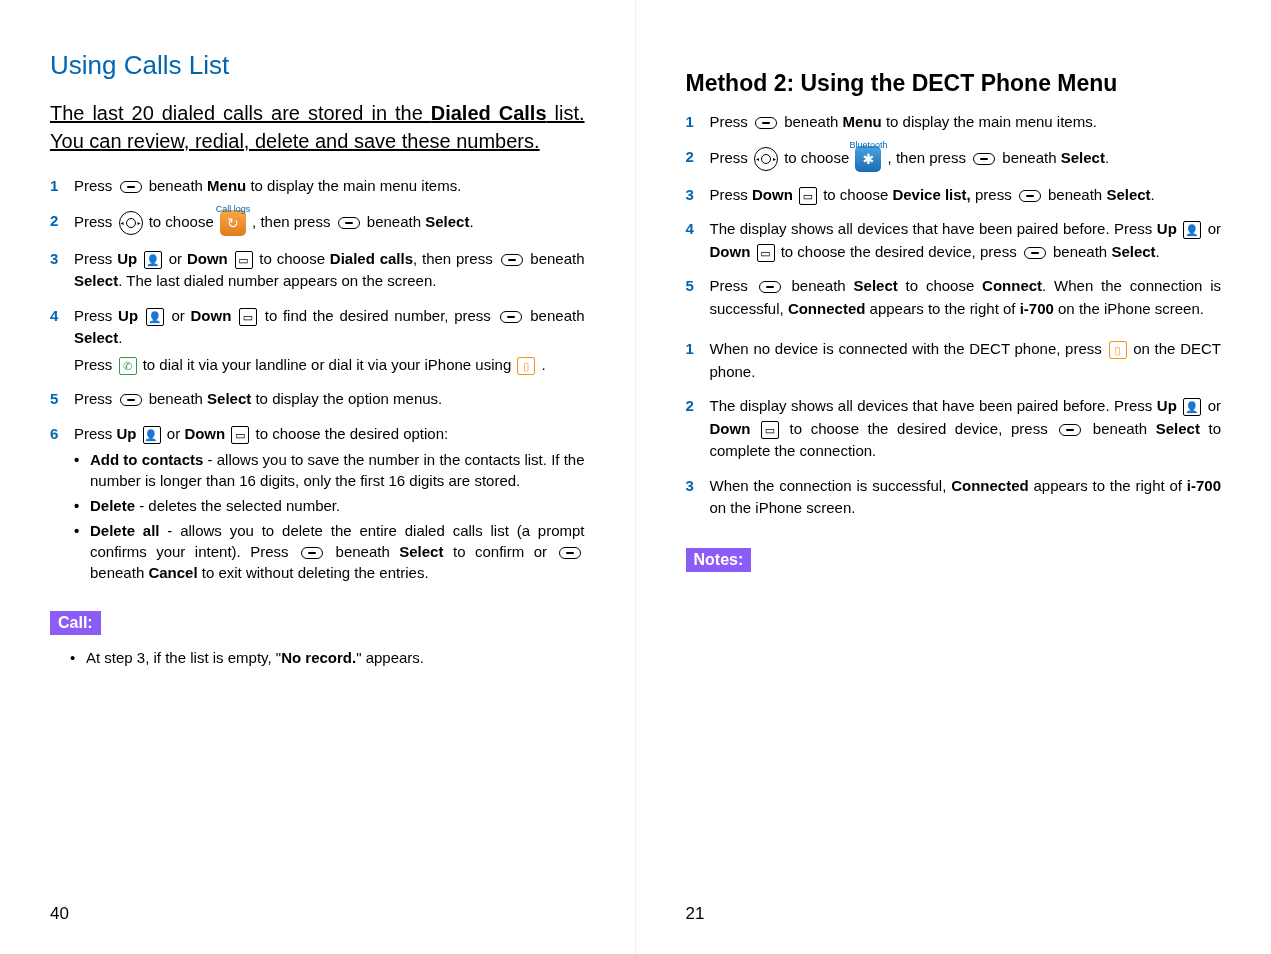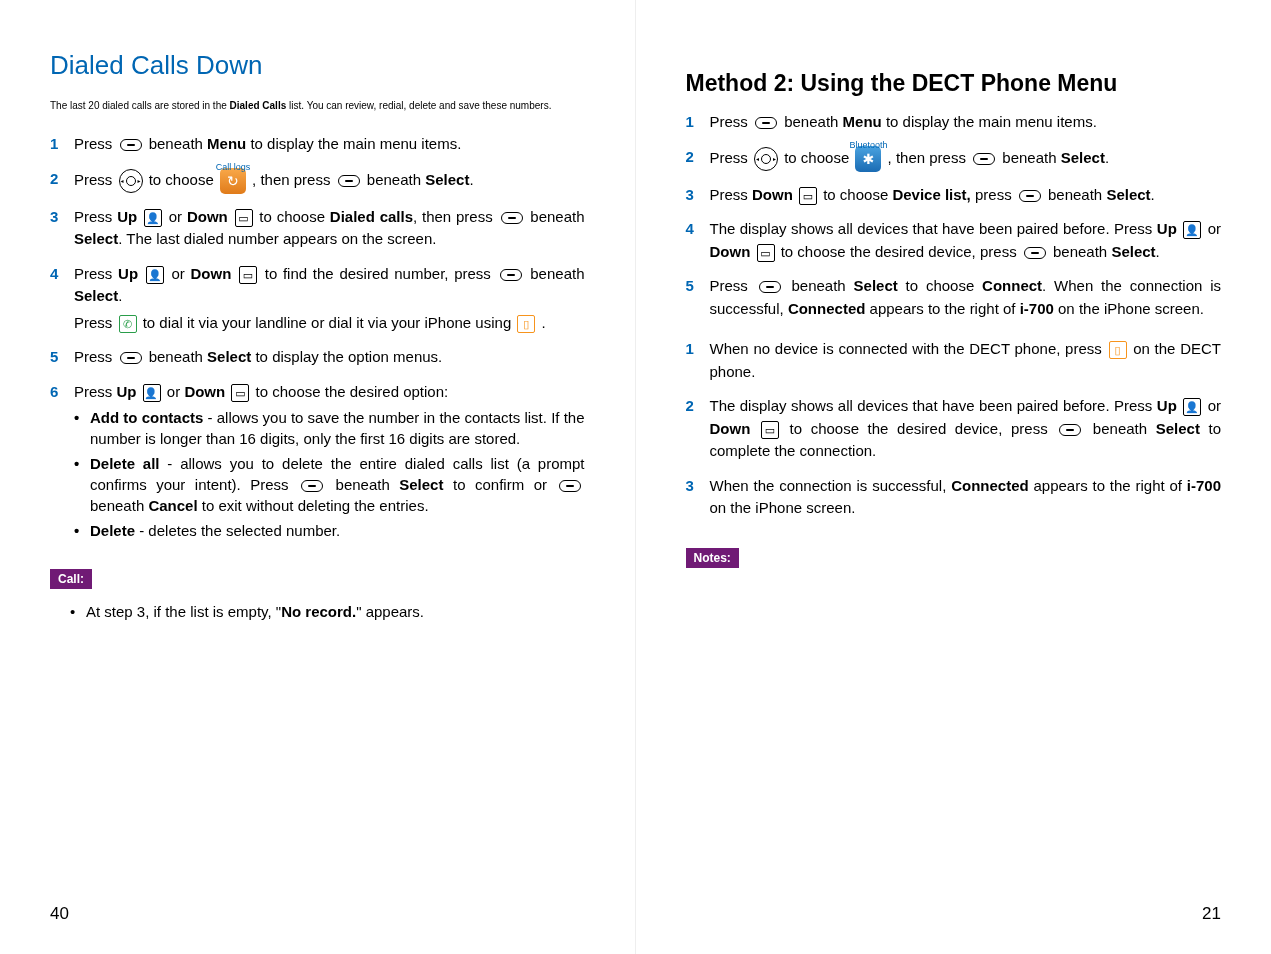--- a/index.html
+++ b/index.html
@@ -18,32 +18,33 @@
       display: flex;
       flex-direction: column;
     }
     .page-left { border-right: 1px solid #eee; }
     .page-content { flex: 1; }
     .page-number {
       font-size: 17px;
       padding-top: 20px;
     }
     .page-left .page-number { text-align: left; }
-    .page-right .page-number { text-align: right; }
+    .page-right .page-number { }
     h1.section-title {
       color: #0066b3;
       font-size: 26px;
       font-weight: normal;
       margin-bottom: 18px;
     }
     .intro {
-      font-size: 10px;
+      font-size: 20px;
       line-height: 1.4;
       margin-bottom: 20px;
       text-align: justify;
+      text-decoration: underline;
     }
     .method-title {
       font-weight: bold;
       font-size: 23px;
       margin-bottom: 14px;
       margin-top: 20px;
     }
     ol.steps {
       list-style: none;
       counter-reset: step;
@@ -81,24 +82,24 @@
     }
     ul.bullets > li::before {
       content: "•";
       position: absolute;
       left: 0;
       top: 0;
       font-weight: bold;
     }
     .note-label {
       display: inline-block;
-      background: #701a75;
+      background: #8b5cf6;
       color: #fff;
       padding: 3px 8px;
-      font-size: 12px;
+      font-size: 16px;
       font-weight: bold;
       margin-bottom: 12px;
       margin-top: 10px;
     }
     ul.notes {
       list-style: none;
       padding-left: 20px;
     }
     ul.notes > li {
       position: relative;
@@ -205,21 +206,21 @@
       display: block;
       margin-top: 4px;
     }
     .b { font-weight: bold; }
   </style>
 </head>
 <body>
 
 <div class="page page-left">
   <div class="page-content">
-    <h1 class="section-title">Dialed Calls Down</h1>
+    <h1 class="section-title">Using Calls List</h1>
     <p class="intro">
       <span>The last 20 dialed calls are stored in the </span><span class="b">Dialed Calls</span><span> list. You can review, redial, delete and save these numbers.</span>
     </p>
 
     <ol class="steps">
       <li>
         <span>Press </span><span class="softkey"></span><span> beneath </span><span class="b">Menu</span><span> to display the main menu items.</span>
       </li>
       <li>
         <span>Press </span><span class="navpad"><span class="arr l">◂</span><span class="arr r">▸</span></span><span> to choose </span><span class="appicon orange">↻<span class="caption">Call logs</span></span><span> , then press </span><span class="softkey"></span><span> beneath </span><span class="b">Select</span><span>.</span>
@@ -233,22 +234,22 @@
           <span>Press </span><span class="boxicon" style="color:#2a9d4a;border-color:#2a9d4a;">✆</span><span> to dial it via your landline or dial it via your iPhone using </span><span class="boxicon orange">▯</span><span> .</span>
         </span>
       </li>
       <li>
         <span>Press </span><span class="softkey"></span><span> beneath </span><span class="b">Select</span><span> to display the option menus.</span>
       </li>
       <li>
         <span>Press </span><span class="b">Up</span> <span class="boxicon">👤</span><span> or </span><span class="b">Down</span> <span class="boxicon">▭</span><span> to choose the desired option:</span>
         <ul class="bullets">
           <li><span class="b">Add to contacts</span><span> - allows you to save the number in the contacts list. If the number is longer than 16 digits, only the first 16 digits are stored.</span></li>
+          <li><span class="b">Delete</span><span> - deletes the selected number.</span></li>
           <li><span class="b">Delete all</span><span> - allows you to delete the entire dialed calls list (a prompt confirms your intent). Press </span><span class="softkey"></span><span> beneath </span><span class="b">Select</span><span> to confirm or </span><span class="softkey"></span><span> beneath </span><span class="b">Cancel</span><span> to exit without deleting the entries.</span></li>
-          <li><span class="b">Delete</span><span> - deletes the selected number.</span></li>
         </ul>
       </li>
     </ol>
 
     <div class="note-label">Call:</div>
     <ul class="notes">
       <li><span>At step 3, if the list is empty, "</span><span class="b">No record.</span><span>" appears.</span></li>
     </ul>
   </div>
   <div class="page-number">40</div>

